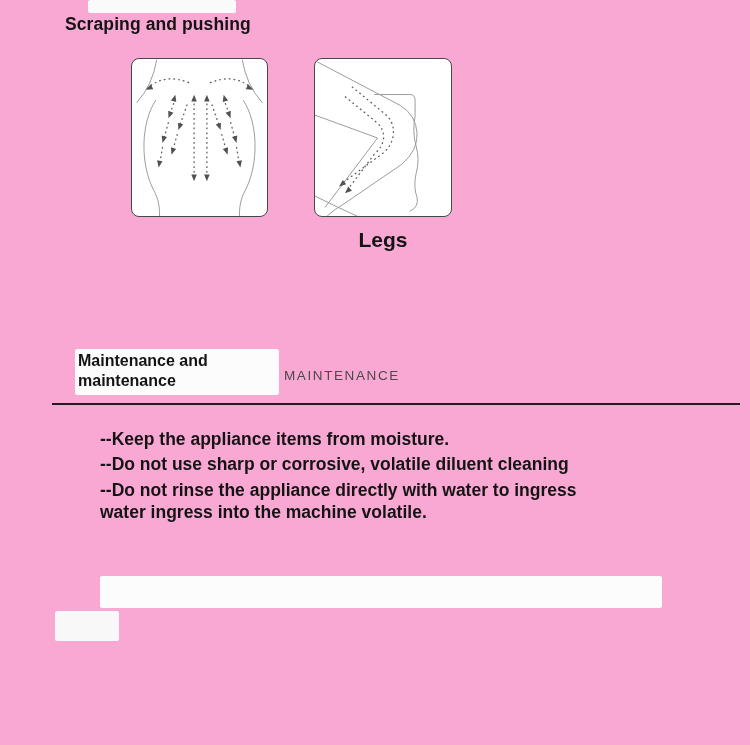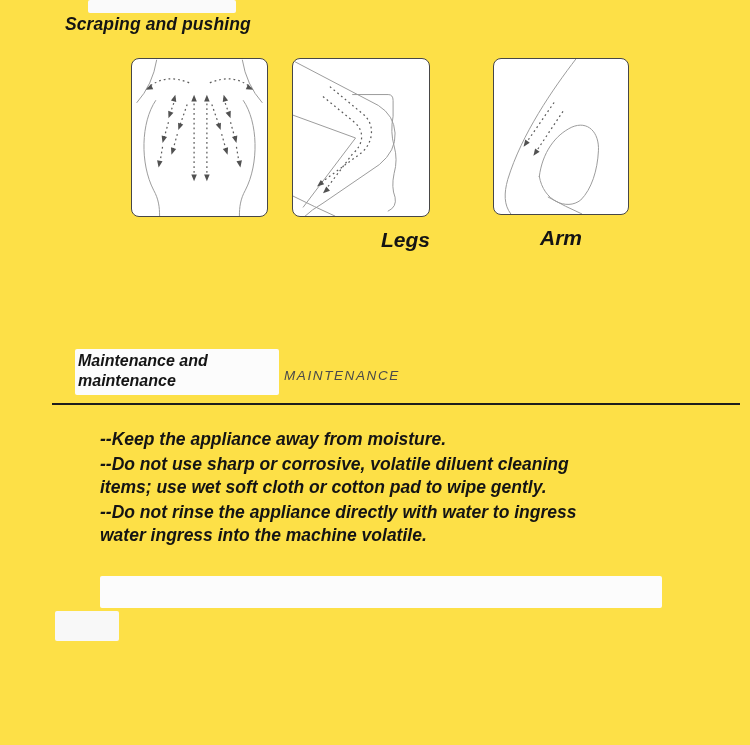--- a/index.html
+++ b/index.html
@@ -1,18 +1,18 @@
 <!DOCTYPE html>
 <html><head>
 <meta charset="utf-8">
 <style>
   html,body{margin:0;padding:0;background:#fff;}
   .page{
-    position:relative;width:750px;height:745px;background:#fde047;overflow:hidden;
-    font-family:"Liberation Sans","DejaVu Sans",sans-serif;color:#161616;font-style:italic;
+    position:relative;width:750px;height:745px;background:#f9a8d4;overflow:hidden;
+    font-family:"Liberation Sans","DejaVu Sans",sans-serif;color:#161616;
   }
   .ghost{position:absolute;border-radius:2px;}
   .title{
     position:absolute;left:65px;top:14px;margin:0;
     font-size:17.5px;font-weight:bold;color:#141414;letter-spacing:.1px;
   }
   .fig{position:absolute;margin:0;text-align:center;}
   .fig-box{
     box-sizing:border-box;background:#fff;border:1.6px solid #474747;border-radius:8px;
   }
@@ -89,62 +89,47 @@
         <path class="dt" d="M106 89 L109 107"></path>
         <polygon class="ah" points="0 0 -7 -2.8 -7 2.8" transform="translate(110 110) rotate(80)"></polygon>
         <path class="dt" d="M81 46 L89 69"></path>
         <polygon class="ah" points="0 0 -7 -2.8 -7 2.8" transform="translate(90 72) rotate(70)"></polygon>
         <path class="dt" d="M91 76 L96 94"></path>
         <polygon class="ah" points="0 0 -7 -2.8 -7 2.8" transform="translate(97 97) rotate(72)"></polygon>
       </svg>
     </div>
   </figure>
 
-  <figure class="fig" style="left:292px;top:58px;width:138px;text-align:right;">
+  <figure class="fig" style="left:314px;top:58px;width:138px;">
     <div class="fig-box" style="width:138px;height:159px;">
       <svg viewBox="0 0 137 159">
         <path class="ol" d="M2 3 L86 47 Q102 57 103 75 Q104 93 87 107 L30 146 Q18 153 12 159"></path>
         <path class="ol" d="M0 57 L63 80 L10 150"></path>
         <path class="ol" d="M0 139 Q22 150 42 159"></path>
         <path class="ol" d="M60 36 H96 Q101 36 101 42 L101 58 Q98 74 102 88 Q106 102 102 116 Q99 130 103 140 Q105 150 96 154"></path>
         <path class="dt" d="M37 28 L72 57 Q80 65 79 76 Q78 87 69 95 L27 126"></path>
         <polygon class="ah" points="0 0 -7 -2.8 -7 2.8" transform="translate(24 129) rotate(142)"></polygon>
         <path class="dt" d="M30 38 L63 65 Q70 72 69 81 Q68 89 60 96 L33 132"></path>
         <polygon class="ah" points="0 0 -7 -2.8 -7 2.8" transform="translate(30 136) rotate(138)"></polygon>
       </svg>
     </div>
     <figcaption class="fig-caption">Legs</figcaption>
   </figure>
 
-  <figure class="fig" style="left:493px;top:58px;width:136px;">
-    <div class="fig-box" style="width:136px;height:157px;">
-      <svg viewBox="0 0 136 157">
-        <path class="ol" d="M83 0 C60 30 28 76 14 122 C10 136 10 148 17 157"></path>
-        <path class="ol" d="M46 119 C49 95 62 77 79 69 C95 62 107 74 106 93 C105 113 99 132 88 143 C74 154 50 144 46 119 Z"></path>
-        <path class="ol" d="M55 140 Q73 150 89 157"></path>
-        <path class="dt" d="M61 44 L32 86"></path>
-        <polygon class="ah" points="0 0 -7 -2.8 -7 2.8" transform="translate(30 89) rotate(125)"></polygon>
-        <path class="dt" d="M70 53 L42 95"></path>
-        <polygon class="ah" points="0 0 -7 -2.8 -7 2.8" transform="translate(40 98) rotate(125)"></polygon>
-      </svg>
-    </div>
-    <figcaption class="fig-caption">Arm</figcaption>
-  </figure>
 
   <div class="mheading">Maintenance and maintenance</div>
   <div class="mwatermark">MAINTENANCE</div>
   <div class="divider"></div>
 
   <div class="bullets">
     <p>
-      <span>--Keep the appliance away from moisture.</span>
+      <span>--Keep the appliance items from moisture.</span>
     </p>
     <p>
       <span>--Do not use sharp or corrosive, volatile diluent cleaning</span>
-      <span>items; use wet soft cloth or cotton pad to wipe gently.</span>
     </p>
     <p>
       <span>--Do not rinse the appliance directly with water to ingress</span>
       <span>water ingress into the machine volatile.</span>
     </p>
   </div>
 
 </div>
 
 </body></html>

